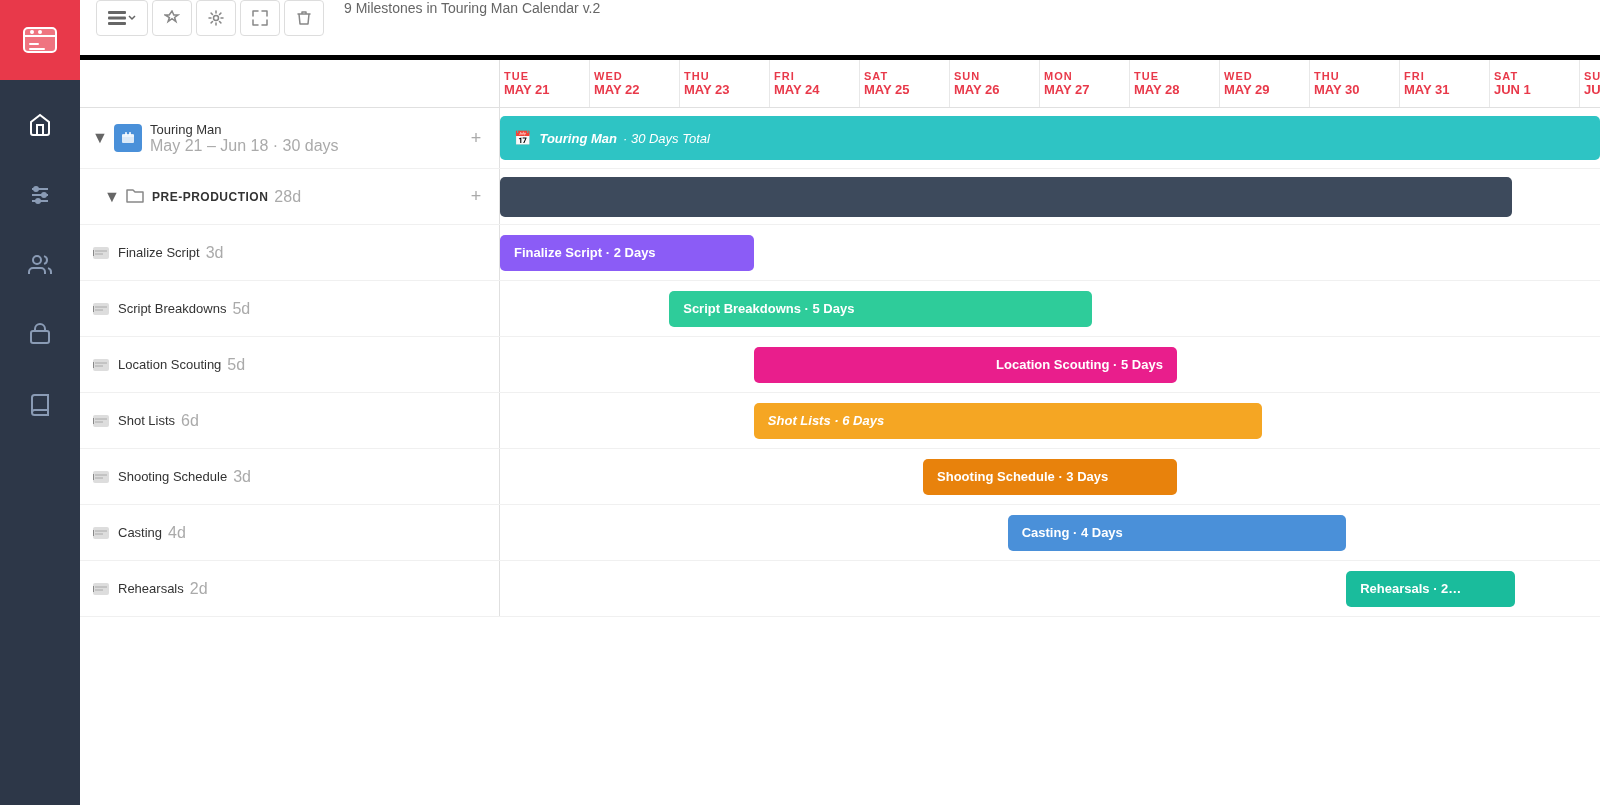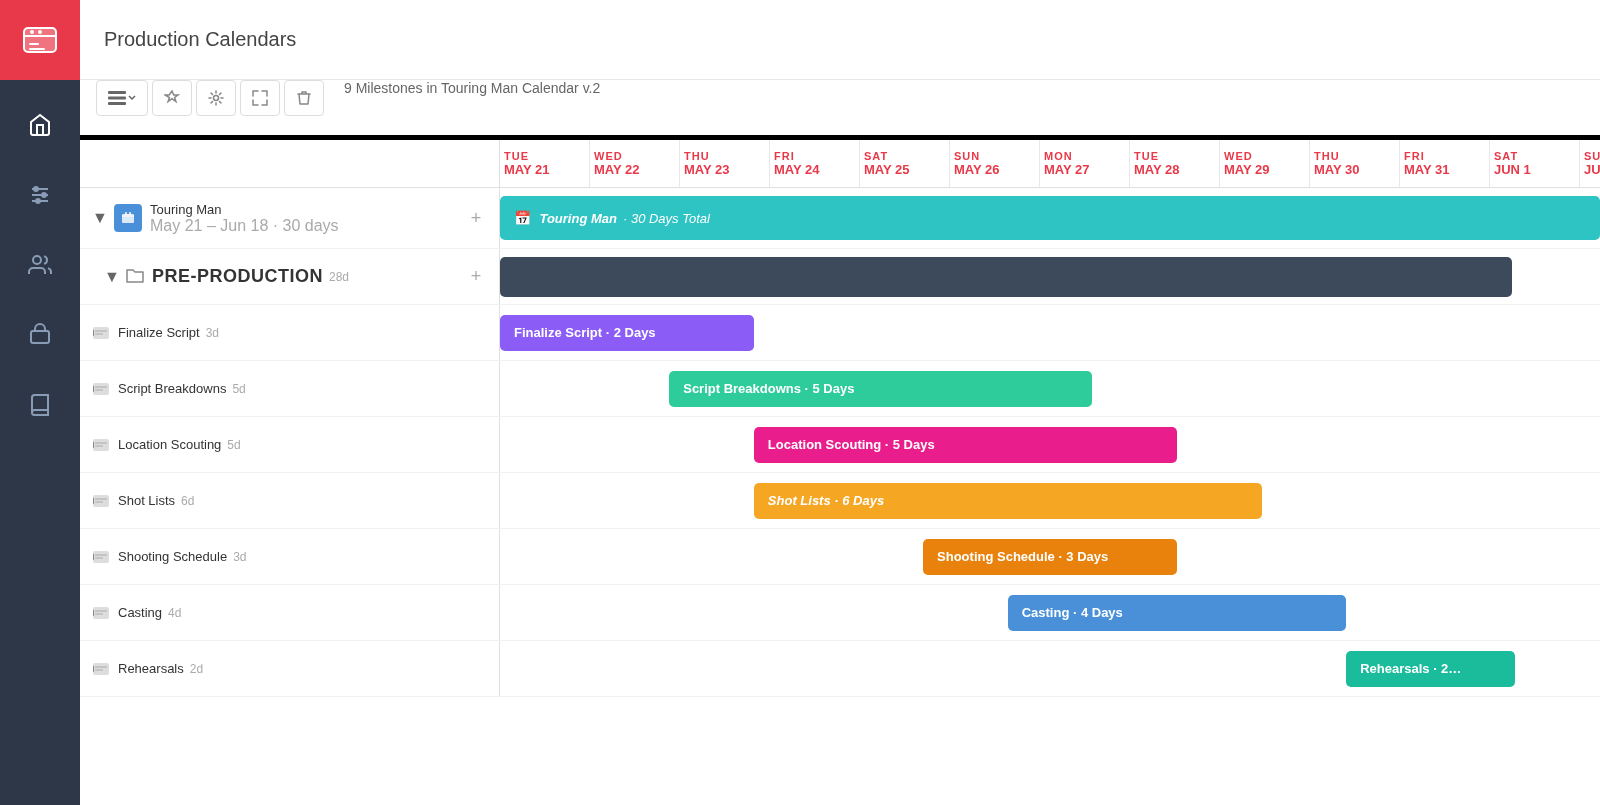--- a/index.html
+++ b/index.html
@@ -52,24 +52,24 @@
     .task-label-indent { padding-left: 24px; }
     .task-label-indent2 { }
 
     .project-icon { width: 28px; height: 28px; background: #4a90d9; border-radius: 4px; display: flex; align-items: center; justify-content: center; margin-right: 8px; flex-shrink: 0; }
     .project-icon svg { width: 14px; height: 14px; color: #fff; }
 
     .collapse-btn { width: 16px; height: 16px; display: flex; align-items: center; justify-content: center; margin-right: 6px; color: #666; cursor: pointer; flex-shrink: 0; }
     .task-icon { width: 18px; height: 14px; display: flex; align-items: center; justify-content: center; margin-right: 8px; flex-shrink: 0; color: #888; }
     .folder-icon { margin-right: 8px; flex-shrink: 0; color: #888; }
     .task-name { font-size: 13px; color: #333; font-weight: 500; }
-    .task-duration { font-size: 12px; color: #aaa; margin-left: 6px; }
+    .task-duration { font-size: 16px; color: #aaa; margin-left: 6px; }
     .add-btn { margin-left: auto; width: 22px; height: 22px; display: flex; align-items: center; justify-content: center; color: #aaa; cursor: pointer; font-size: 18px; }
 
-    .group-label-text { font-size: 18px; font-weight: 700; color: #333; letter-spacing: 0.5px; }
+    .group-label-text { font-size: 12px; font-weight: 700; color: #333; letter-spacing: 0.5px; }
 
     .gantt-bar-row { flex: 1; position: relative; height: 100%; }
 
     
     .bar { position: absolute; height: 36px; border-radius: 5px; display: flex; align-items: center; padding: 0 14px; font-size: 13px; font-weight: 600; color: #fff; white-space: nowrap; top: 50%; transform: translateY(-50%); }
 
     .bar-cyan { background: #2ec4c4; }
     .bar-dark { background: #3d4a5c; height: 40px; }
     .bar-purple { background: #8b5cf6; }
     .bar-green { background: #2ecc9a; }
@@ -135,23 +135,20 @@
         <svg viewBox="0 0 24 24" fill="none" stroke="currentColor" stroke-width="2">
           <path d="M4 19.5A2.5 2.5 0 016.5 17H20"></path>
           <path d="M6.5 2H20v20H6.5A2.5 2.5 0 014 19.5v-15A2.5 2.5 0 016.5 2z"></path>
         </svg>
       </div>
     </div>
   </div>
 
   <div class="main">
 
-    <div class="header">
-      <h1 class="header-title">Production Calendars</h1>
-    </div>
 
     <div class="toolbar">
       <div class="toolbar-btn with-dropdown">
         <svg width="18" height="14" viewBox="0 0 18 14" fill="none">
           <rect x="0" y="0" width="18" height="3" rx="1" fill="#666"></rect>
           <rect x="0" y="5.5" width="18" height="3" rx="1" fill="#666"></rect>
           <rect x="0" y="11" width="18" height="3" rx="1" fill="#666"></rect>
         </svg>
         <svg width="8" height="8" viewBox="0 0 8 8" fill="none" style="margin-left:2px">
           <path d="M1 2l3 3 3-3" stroke="#666" stroke-width="1.5"></path>
@@ -414,21 +411,21 @@
                 <div class="grid-col weekend"></div>
                 <div class="grid-col weekend"></div>
                 <div class="grid-col"></div>
                 <div class="grid-col"></div>
                 <div class="grid-col"></div>
                 <div class="grid-col"></div>
                 <div class="grid-col"></div>
                 <div class="grid-col weekend"></div>
                 <div class="grid-col weekend"></div>
               </div>
-            <div class="bar bar-pink" style="left:calc(3 * 100% / 13); width:calc(5 * 100% / 13);">
+            <div class="bar bar-pink" style="left:calc(3 * 100% / 13); width:calc(5 * 100% / 13);justify-content:flex-end;">
               <span>Location Scouting · 5 Days</span>
             </div>
           </div>
         </div>
 
         <div class="gantt-row task-row">
           <div class="task-label task-label-indent2">
             <div class="task-icon">
               <svg width="16" height="12" viewBox="0 0 16 12" fill="none">
                 <rect x="0" y="0" width="16" height="12" rx="2" fill="#ddd"></rect>

